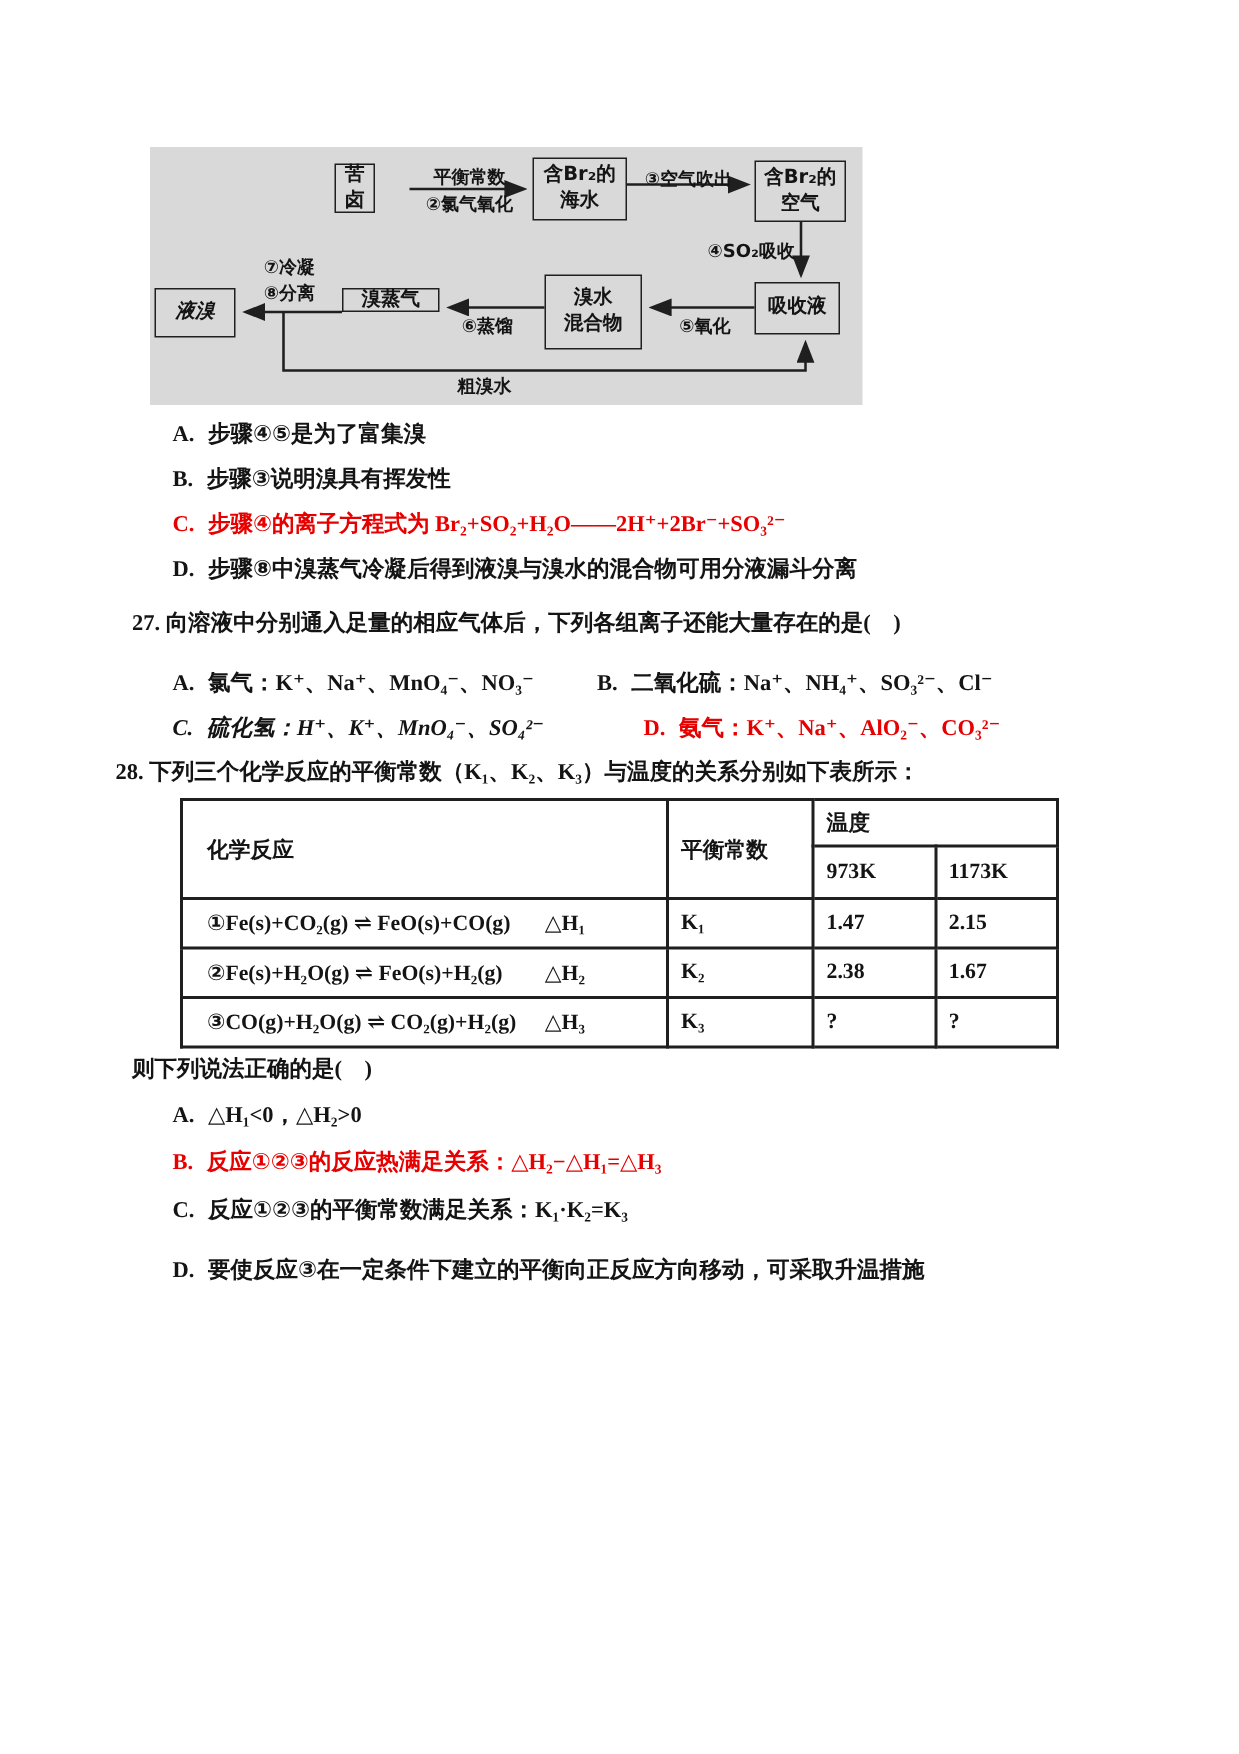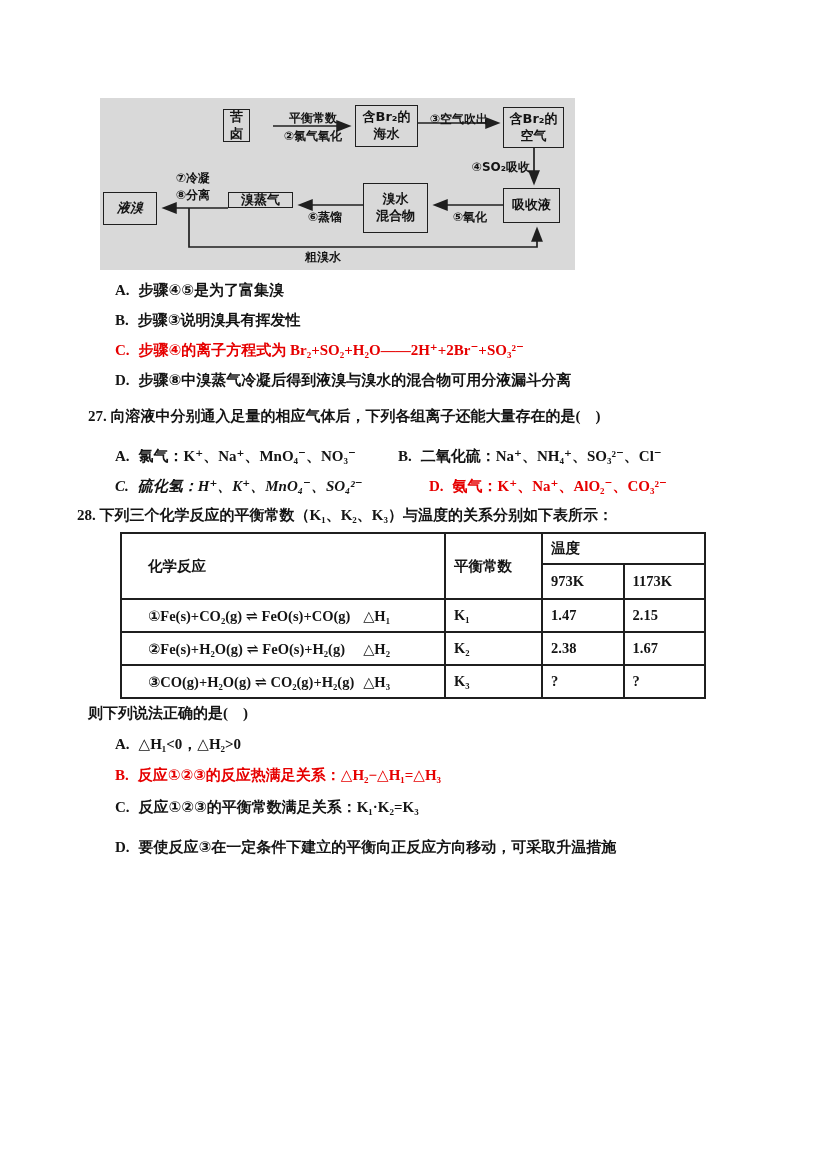--- a/index.html
+++ b/index.html
@@ -31,21 +31,21 @@
   
   .ktable{
     left:120px;top:532px;width:586px;
     border-collapse:collapse;table-layout:fixed;
   }
   .ktable td,.ktable th{
     border:2px solid #1f1f1f;font-size:14.5px;font-weight:bold;text-align:left;
     padding:2px 8px;box-sizing:border-box;color:#141414;
     font-family:"Liberation Serif","DejaVu Serif","DejaVu Sans",serif;
   }
-  .ktable .c1{width:324px;padding-left:26px;}
+  .ktable .c1{width:324px;padding-left:16px;}
   .ktable .c2{width:97px;}
   .ktable .c3{width:82px;}
   .ktable .c4{width:83px;}
   .rxcell{display:flex;align-items:flex-end;}
   .dh{margin-left:auto;padding-right:46px;}
 </style>
 </head>
 <body>
 
 <div class="abs flowchart">

